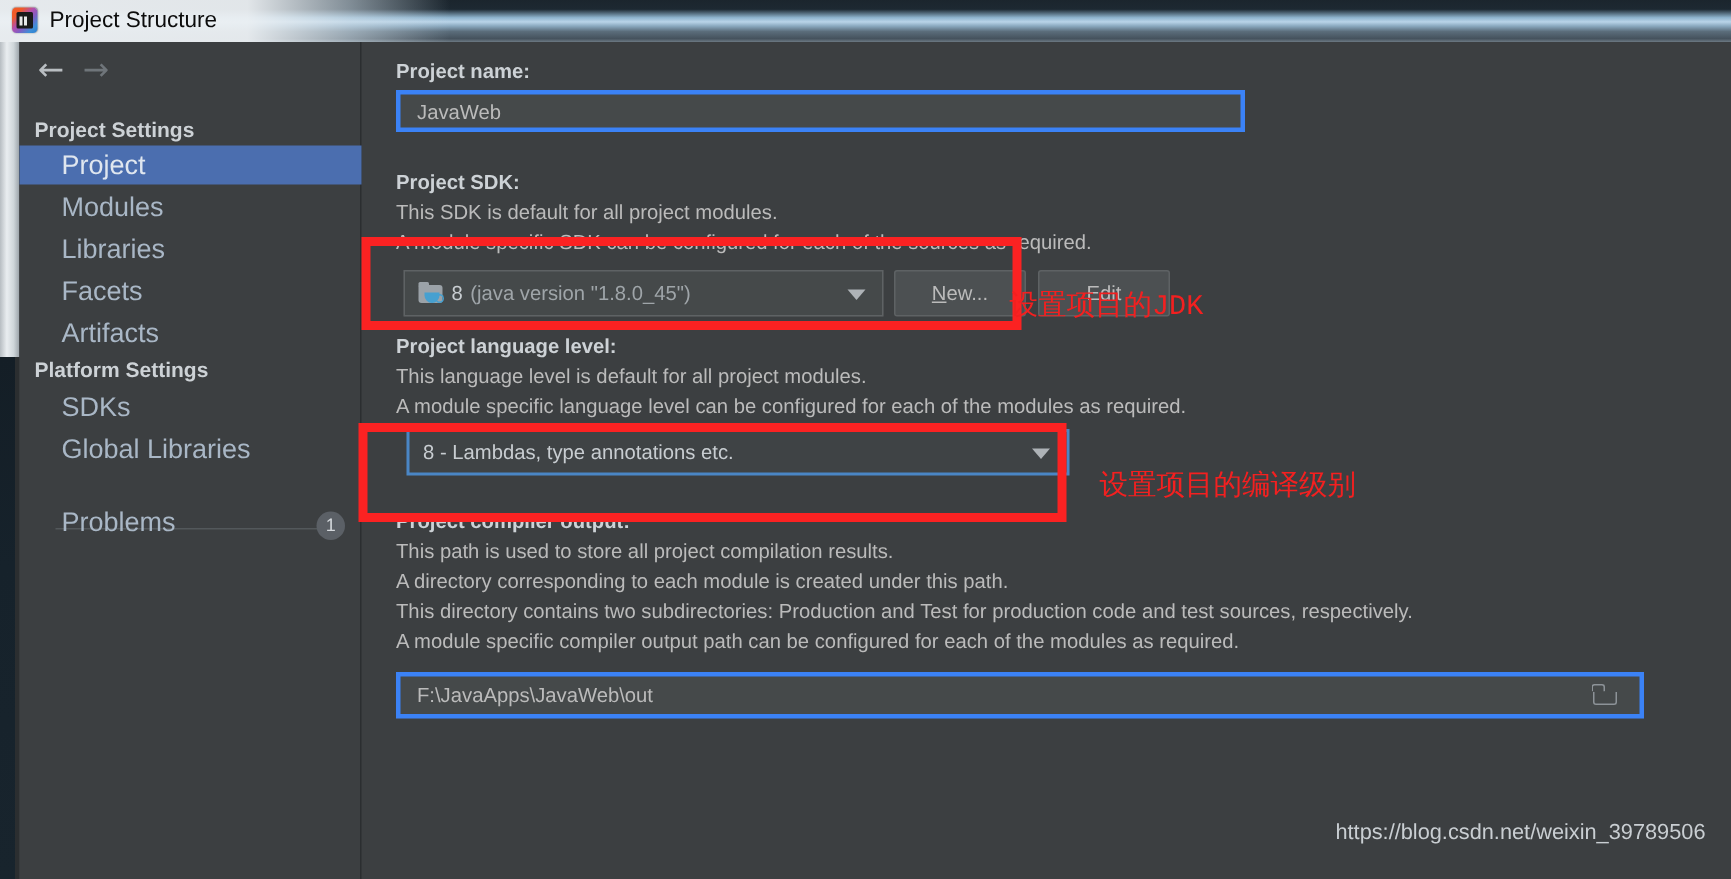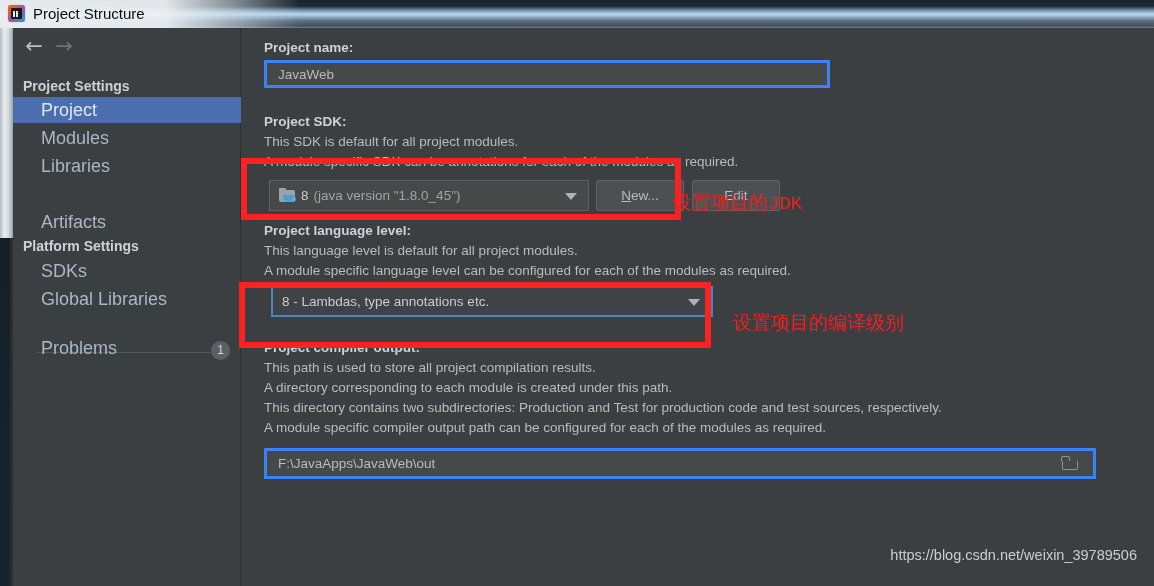--- a/index.html
+++ b/index.html
@@ -199,41 +199,42 @@
       <div class="navbar">
         <div class="nav-arrow nav-back">←</div>
         <div class="nav-arrow nav-fwd">→</div>
       </div>
 
       <div class="sec-header" style="top:47px">Project Settings</div>
 
       <div class="side-item selected" style="top:69px">Project</div>
       <div class="side-item" style="top:97px">Modules</div>
       <div class="side-item" style="top:125px">Libraries</div>
+      <div class="side-item" style="top:153px">Facets</div>
       <div class="side-item" style="top:181px">Artifacts</div>
 
       <div class="sec-header" style="top:207px">Platform Settings</div>
 
       <div class="side-item" style="top:230px">SDKs</div>
       <div class="side-item" style="top:258px">Global Libraries</div>
 
       <div class="side-sep"></div>
 
       <div class="side-item" style="top:307px">Problems</div>
       <div class="badge">1</div>
     </div>
 
     <div class="main">
 
       <div class="lbl bold" style="left:22px; top:12px">Project name:</div>
       <div class="textfield" style="left:22px; top:32px; width:566px; height:28px">JavaWeb</div>
 
       <div class="lbl bold" style="left:22px; top:86px">Project SDK:</div>
       <div class="lbl" style="left:22px; top:106px">This SDK is default for all project modules.</div>
-      <div class="lbl" style="left:22px; top:126px">A module specific SDK can be annotations for each of the modules as required.</div>
+      <div class="lbl" style="left:22px; top:126px">A module specific SDK can be configured for each of the sources as required.</div>
 
       <div class="combo" style="left:27px; top:152px; width:320px; height:31px">
         <span class="sdk-icon">
           <span class="folder-tab"></span>
           <span class="folder-shape"></span>
           <span class="cup"></span>
         </span>
         <span style="padding-left:22px; color:#c8cdd1">8</span>
         <span style="padding-left:5px; color:#9fa5a9">(java version "1.8.0_45")</span>
         <span class="combo-arrow"></span>

